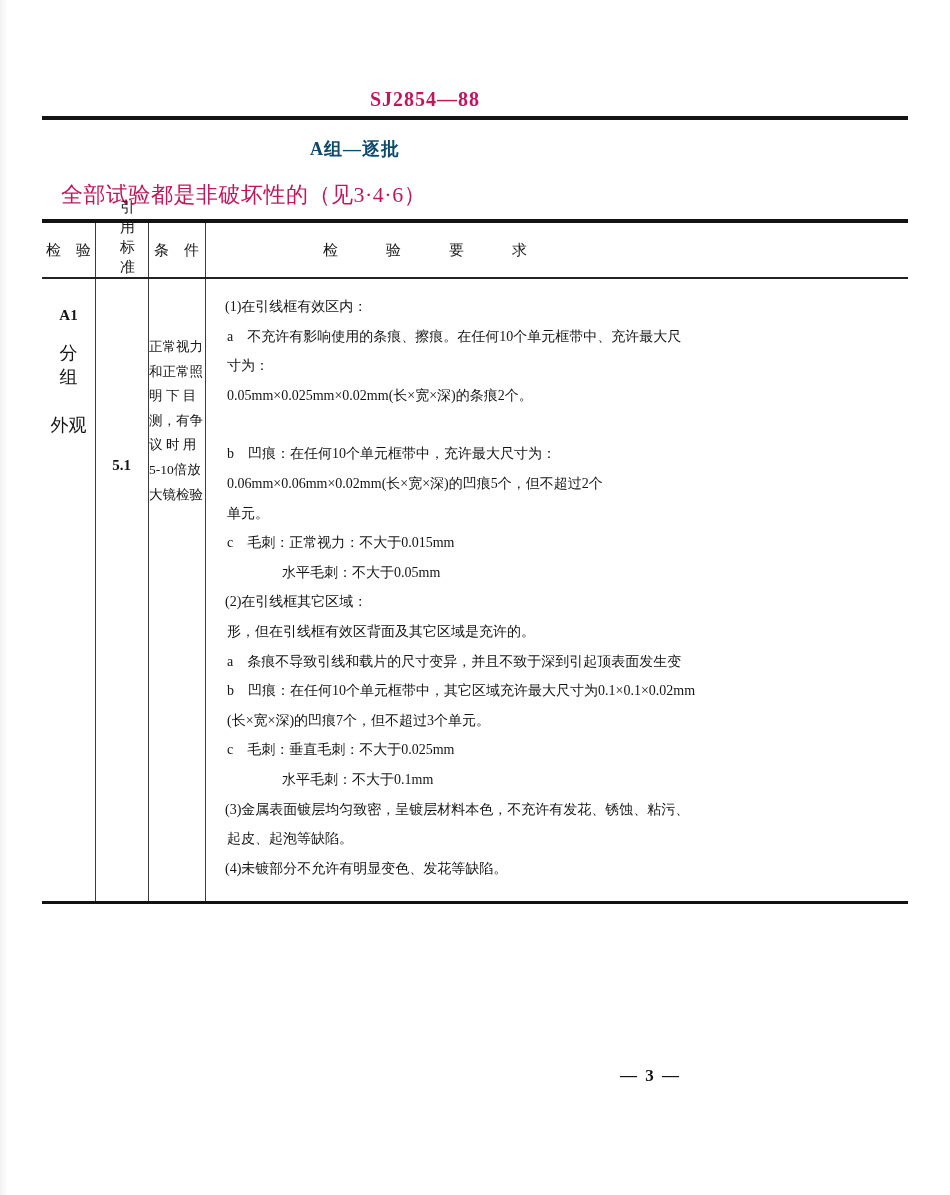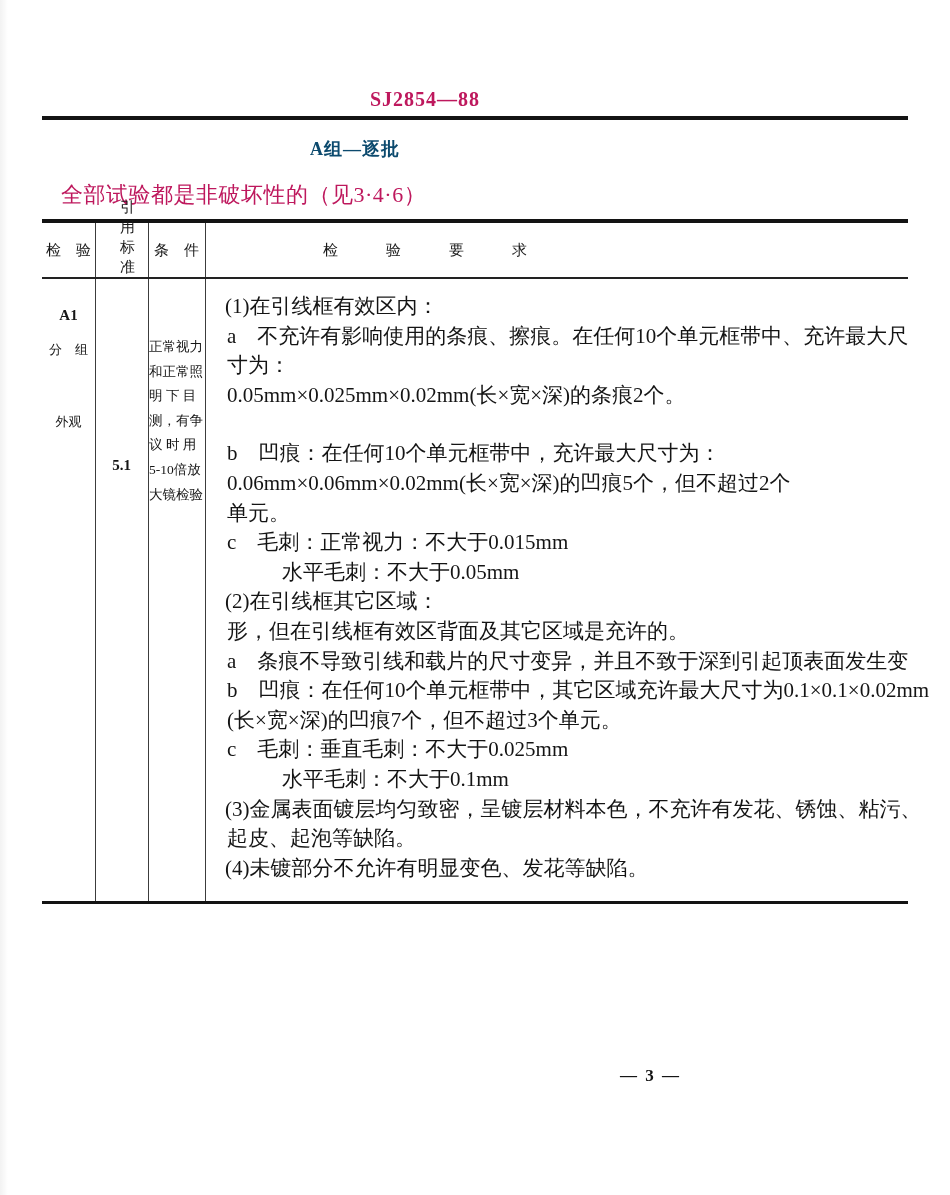--- a/index.html
+++ b/index.html
@@ -47,34 +47,34 @@
   .vline.v3 { left:163px; }
   
   .th { position:absolute; top:4px; height:54px; font-size:15px; color:#1a1a1a; }
   .th-inspection { left:0;   width:53px;  display:flex; align-items:center; justify-content:center; }
   .th-reference  { left:53px; width:53px; display:flex; flex-direction:column; align-items:center; justify-content:flex-end; line-height:20px;padding-left:27px; }
   .th-condition  { left:106px; width:57px; display:flex; align-items:center; justify-content:center; }
   .th-requirements { left:163px; width:703px; display:flex; align-items:center; padding-left:118px; letter-spacing:6px; }
   
   .cell { position:absolute; top:60px; height:622px; }
   .cell-inspection { left:0; width:53px; }
-  .insp-item { position:absolute; width:53px; text-align:center; font-size:13px; color:#161616; }
+  .insp-item { position:absolute; width:53px; text-align:center; font-size:18px; color:#161616; }
   .insp-0 { top:28px;  font-weight:bold; font-size:15px; }
   .insp-1 { top:62px; }
   .insp-2 { top:134px; }
   .cell-reference { left:53px; width:53px; }
   .ref-value { position:absolute; top:178px; width:53px; text-align:center; font-size:15px; font-weight:bold; }
   .cell-condition { left:92px; width:57px; padding:56px 3px 0 15px; }
   .cond-line {
     font-size:13.5px; line-height:24.6px; white-space:nowrap;
     text-align:justify; text-align-last:justify; color:#161616;
   }
   .cell-requirements { left:163px; width:703px; padding-top:13px; }
   .req-line {
-    font-size:21px; line-height:29.6px; white-space:nowrap; color:#141414;
+    font-size:14px; line-height:29.6px; white-space:nowrap; color:#141414;
   }
   .req-line.ind0 { padding-left:20px; }
   .req-line.ind1 { padding-left:22px; }
   .req-line.ind2 { padding-left:77px; }
   .req-line.gap  { margin-top:29px; }
   
   .page-number {
     position:absolute; left:620px; top:1066px;
     font-size:17px; font-weight:bold; letter-spacing:2px; color:#151515;
   }

